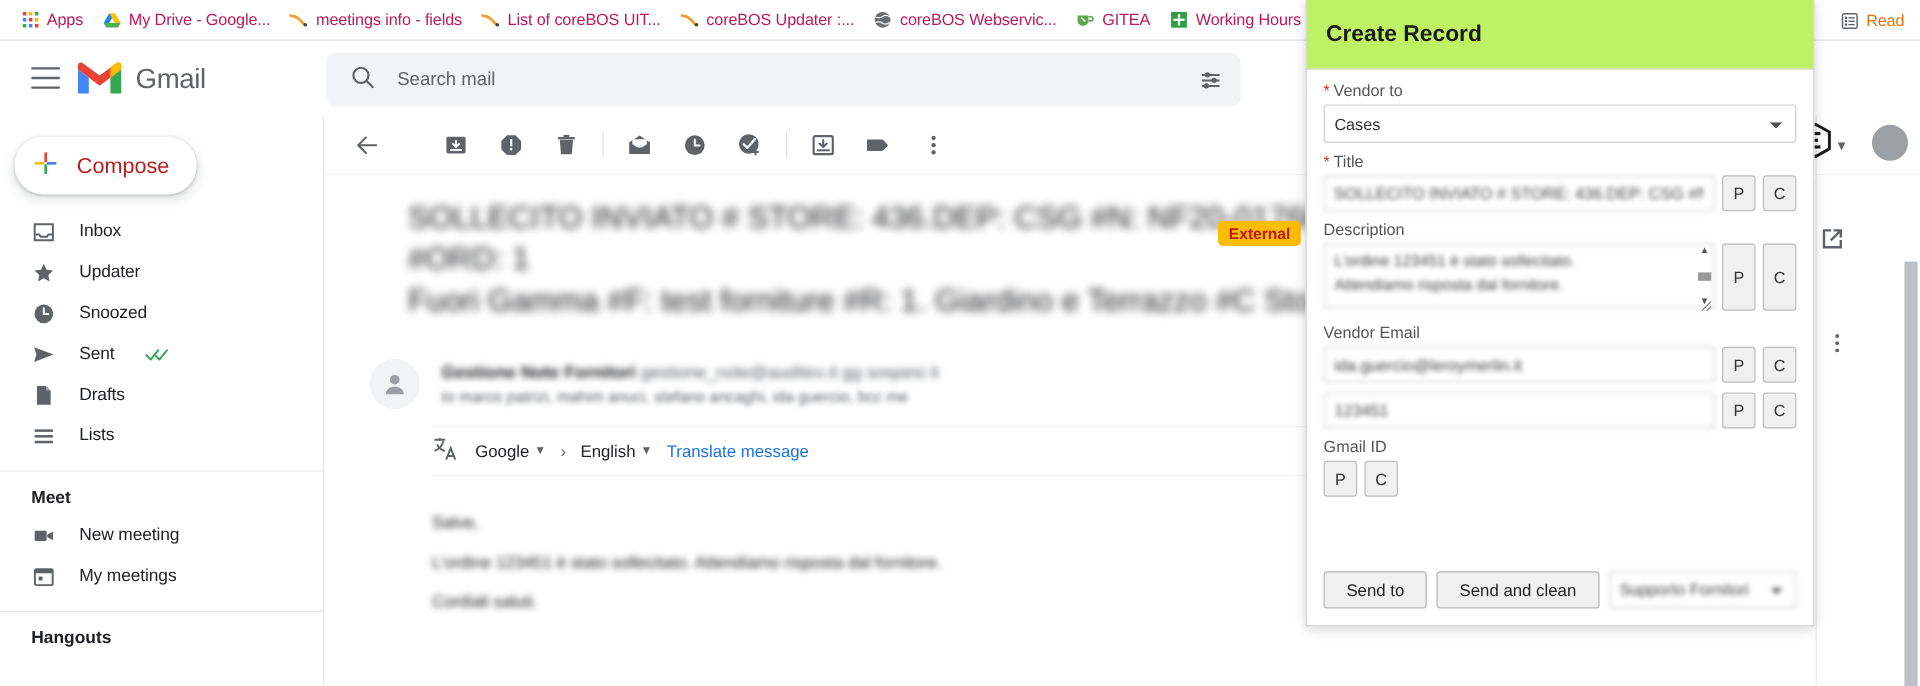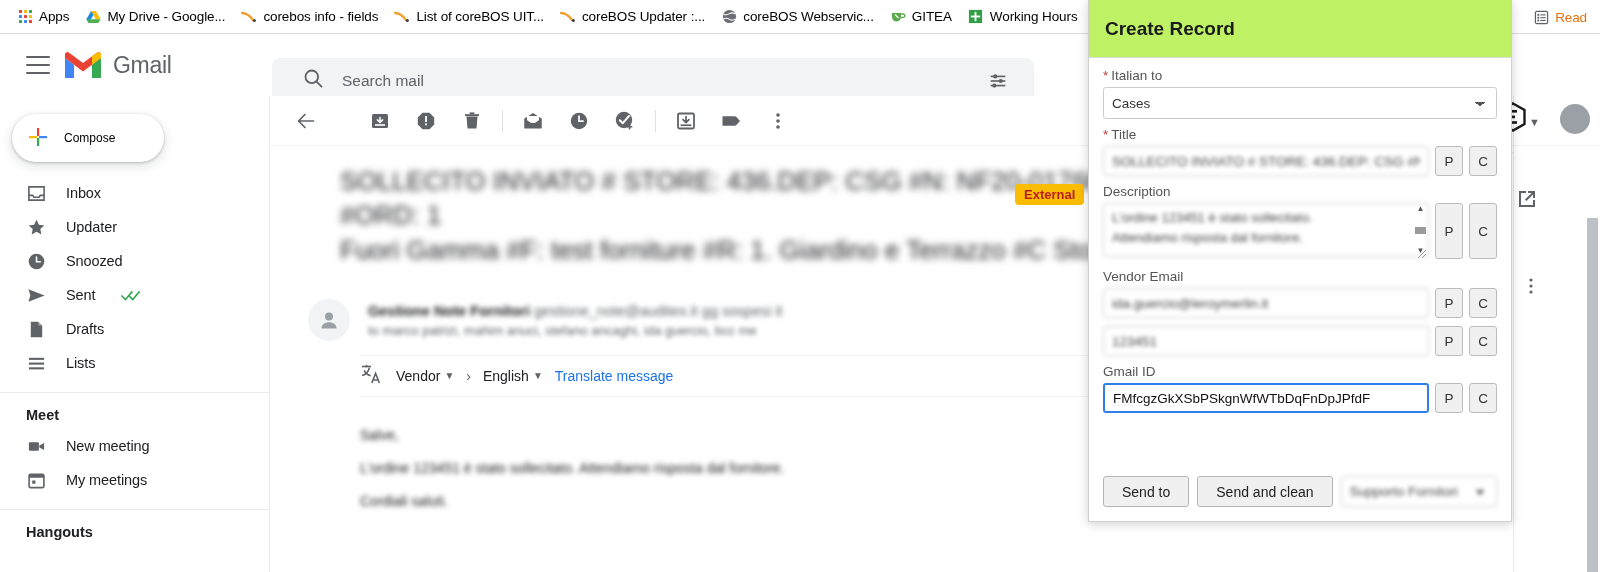--- a/index.html
+++ b/index.html
@@ -18,21 +18,21 @@
     background: #ffffff;
     border-bottom: 1px solid #dadce0;
     display: flex; align-items: center;
     padding-left: 10px;
     white-space: nowrap;
     overflow: hidden;
   }
   .bm {
     display: flex; align-items: center; gap: 6px;
     padding: 2px 7px; margin-right: 2px;
-    font-size: 13.5px; color: #000000;
+    font-size: 13.5px; color: #be185d;
     border-radius: 4px; cursor: pointer;
     flex: 0 0 auto;
   }
   .bm-label { letter-spacing: -0.1px; }
   .bm-ico { width: 16px; height: 16px; display: inline-flex; align-items: center; justify-content: center; flex: 0 0 16px;}
 
   
   .ico-apps { display: grid; grid-template-columns: repeat(3, 3px); grid-template-rows: repeat(3, 3px); gap: 2px; }
   .ico-apps i { display: block; width: 3px; height: 3px; border-radius: 0.5px; }
 
@@ -53,24 +53,24 @@
     display: flex; flex-direction: column; justify-content: space-between;
     cursor: pointer;
   }
   .hamburger i { display:block; height: 2px; background: #5f6368; border-radius: 1px; }
 
   .gm-logo { display: flex; align-items: center; gap: 9px; cursor: pointer; }
   .gm-mark { width: 42px; height: 32px; }
   .gm-word { font-size: 23px; color: #5f6368; letter-spacing: -0.3px; font-family: "Liberation Sans", sans-serif; }
 
   .searchwrap {
-    position: absolute; left: 272px; top: 24px;
+    position: absolute; left: 272px; top: 10px;
     width: 762px; height: 45px;
     background: #f1f3f4; border-radius: 8px;
-    display: flex; align-items: center; padding: 0 25px;
+    display: flex; align-items: center; padding: 0 14px;
   }
   .searchwrap .s-ico { margin: 0 18px 0 6px; }
   .search-input {
     flex: 1; border: none; background: transparent; outline: none;
     font-size: 15.5px; color: #202124;
     font-family: "Liberation Sans", sans-serif;
   }
   .search-input::placeholder { color: #5f6368; }
   .tune-btn { cursor: pointer; display:flex; align-items:center; }
 
@@ -81,21 +81,21 @@
     border-right: 1px solid #e8eaed;
     padding-top: 10px;
   }
   .compose {
     display: flex; align-items: center; gap: 14px;
     margin: 8px 0 14px 12px;
     width: 152px; height: 48px;
     border-radius: 24px; background: #fff;
     box-shadow: 0 1px 3px rgba(60,64,67,.3), 0 4px 8px 3px rgba(60,64,67,.1);
     padding-left: 14px; cursor: pointer;
-    font-size: 12px; color: #000000;
+    font-size: 18px; color: #b91c1c;
   }
   .nav-list { margin-top: 6px; }
   .nav-item {
     display: flex; align-items: center; gap: 20px;
     height: 34px; padding-left: 26px;
     font-size: 14.5px; color: #202124; cursor: pointer;
     border-radius: 0 16px 16px 0; margin-right: 10px;
   }
   .nav-ico { width: 20px; height: 20px; display: flex; align-items: center; justify-content: center; color: #5f6368; }
   .nav-lbl { letter-spacing: -0.1px; }
@@ -321,21 +321,21 @@
       <span class="bm-label">My Drive - Google...</span>
     </div>
 
     <div class="bm">
       <span class="bm-ico">
         <svg width="16" height="12" viewBox="0 0 16 12">
           <path d="M1 2 Q7 2 12 9" stroke="#f0a030" stroke-width="2.4" fill="none" stroke-linecap="round"></path>
           <circle cx="13.4" cy="9.6" r="1.5" fill="#3c4043"></circle>
         </svg>
       </span>
-      <span class="bm-label">corebos info - fields</span>
+      <span class="bm-label">meetings info - fields</span>
     </div>
 
     <div class="bm">
       <span class="bm-ico">
         <svg width="16" height="12" viewBox="0 0 16 12">
           <path d="M1 2 Q7 2 12 9" stroke="#f0a030" stroke-width="2.4" fill="none" stroke-linecap="round"></path>
           <circle cx="13.4" cy="9.6" r="1.5" fill="#3c4043"></circle>
         </svg>
       </span>
       <span class="bm-label">List of coreBOS UIT...</span>
@@ -651,21 +651,21 @@
       <span>
         <svg width="24" height="22" viewBox="0 0 24 22">
           <path d="M2 3.5 h9" stroke="#5f6368" stroke-width="1.6"></path>
           <path d="M6.5 2 v2.2" stroke="#5f6368" stroke-width="1.6"></path>
           <path d="M9.4 4.6 C8.4 9.2 5.6 11.6 2 12.6" stroke="#5f6368" stroke-width="1.6" fill="none"></path>
           <path d="M4.2 7.4 C5.6 10.6 8 12 10.6 12.8" stroke="#5f6368" stroke-width="1.6" fill="none"></path>
           <path d="M11.8 20 L15.6 10.4 L19.4 20 M13.2 17 h4.8" stroke="#5f6368" stroke-width="1.6" fill="none"></path>
         </svg>
       </span>
       <span class="tr-sel">
-        <span>Vendor</span>
+        <span>Google</span>
         <span class="tr-caret">▼</span>
       </span>
       <span class="tr-arrow">›</span>
       <span class="tr-sel">
         <span>English</span>
         <span class="tr-caret">▼</span>
       </span>
       <span class="tr-link">Translate message</span>
     </div>
 
@@ -707,21 +707,21 @@
 
   <div class="dialog">
     <div class="dlg-head">
       <div class="dlg-title">Create Record</div>
     </div>
 
     <div class="dlg-body">
 
       <div class="fld">
         <label class="fld-label">
-          <span class="req">*</span><span>Italian to</span>
+          <span class="req">*</span><span>Vendor to</span>
         </label>
         <select class="select-box">
           <option>Cases</option>
         </select>
       </div>
 
       <div class="fld">
         <label class="fld-label">
           <span class="req">*</span><span>Title</span>
         </label>
@@ -769,21 +769,20 @@
           <div class="pc">P</div>
           <div class="pc">C</div>
         </div>
       </div>
 
       <div class="fld">
         <label class="fld-label">
           <span>Gmail ID</span>
         </label>
         <div class="fld-row">
-          <input class="txt focused" type="text" value="FMfcgzGkXSbPSkgnWfWTbDqFnDpJPfdF" style="">
           <div class="pc">P</div>
           <div class="pc">C</div>
         </div>
       </div>
 
     </div>
 
     <div class="dlg-actions">
       <button class="btn">Send to</button>
       <button class="btn">Send and clean</button>

